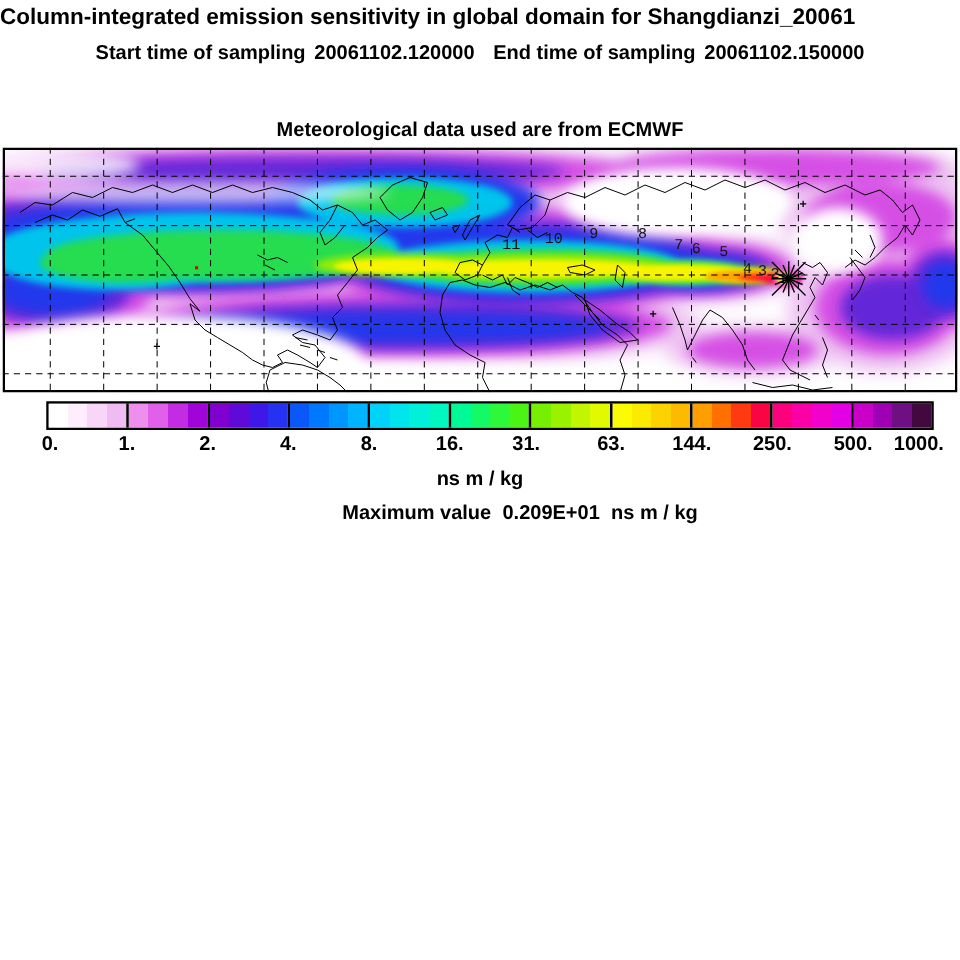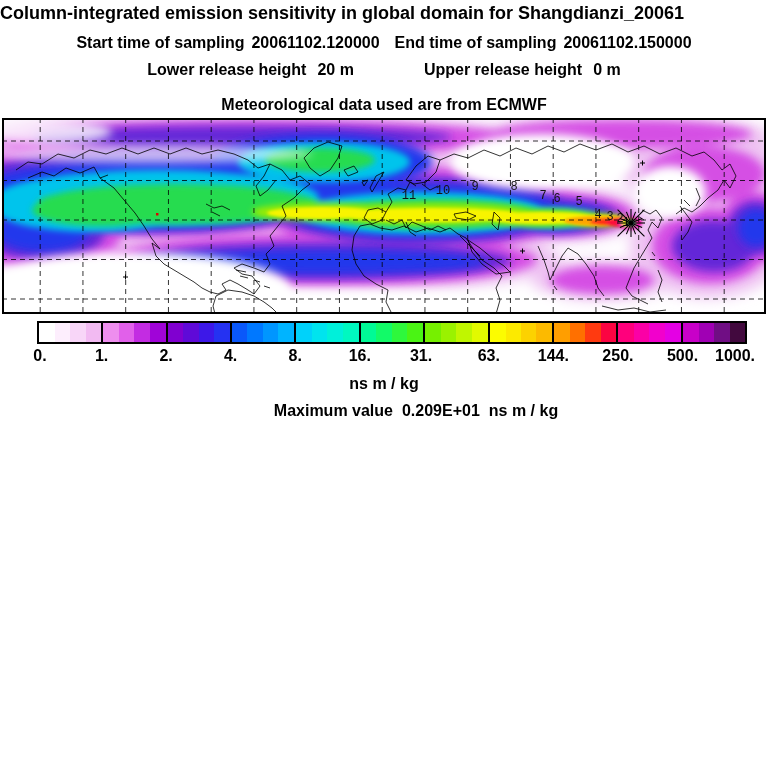--- a/index.html
+++ b/index.html
@@ -42,30 +42,20 @@
     <span class="pair">
       <span>Start time of sampling</span>
       <span>20061102.120000</span>
     </span>
     <span class="pair">
       <span>End time of sampling</span>
       <span>20061102.150000</span>
     </span>
   </div>
 
-  <div class="hline line3">
-    <span class="pair">
-      <span>Lower release height</span>
-      <span class="val">20 m</span>
-    </span>
-    <span class="pair">
-      <span>Upper release height</span>
-      <span class="val">0 m</span>
-    </span>
-  </div>
 
   <div class="hline line4">
     <span>Meteorological data used are from ECMWF</span>
   </div>
 
   <div class="mapbox">
     <svg id="mapsvg" width="764" height="196" viewBox="0 0 764 196">
       <defs>
         <clipPath id="mclip">
             <rect x="0" y="0" width="764" height="196"></rect>

